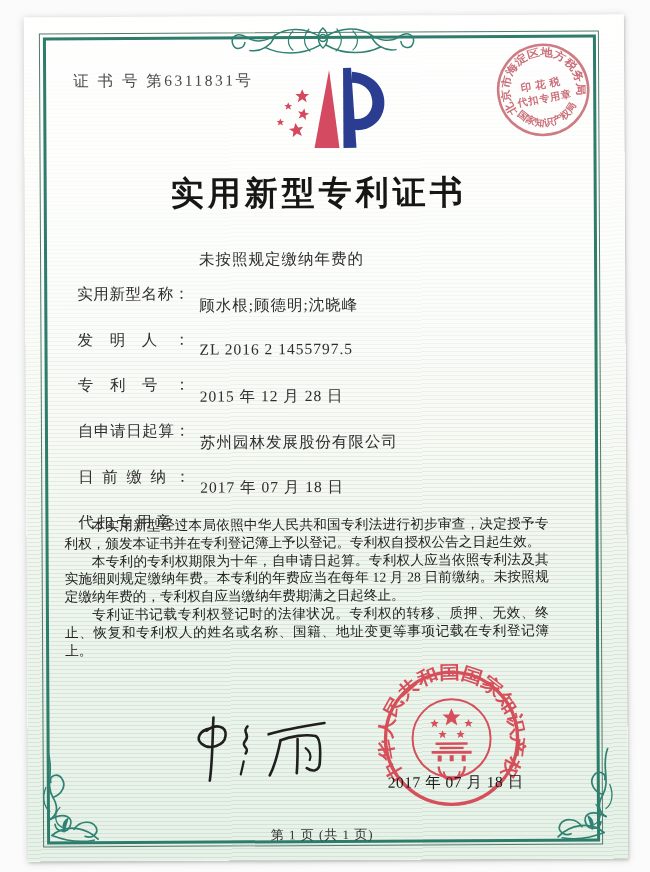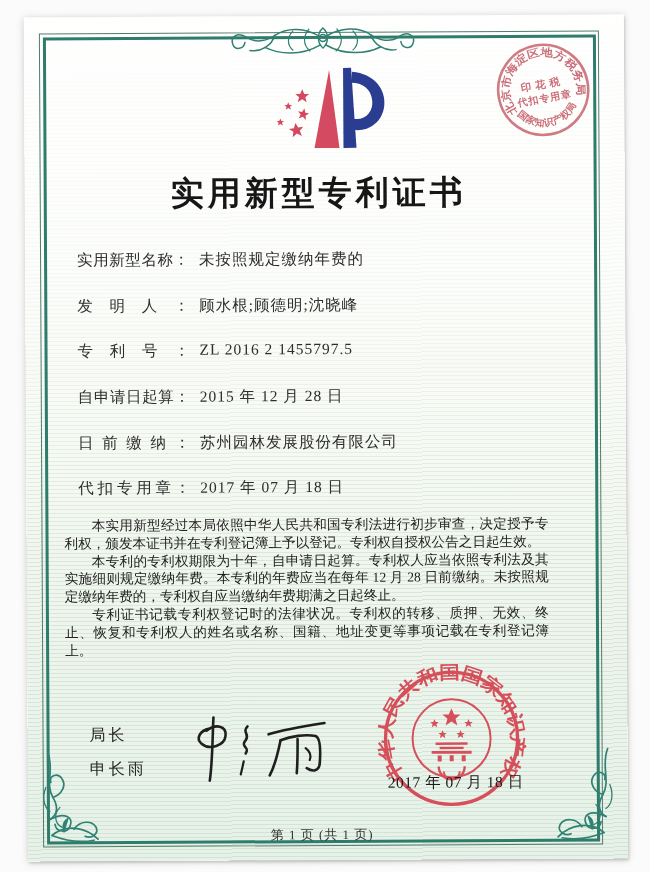--- a/index.html
+++ b/index.html
@@ -29,21 +29,21 @@
     font-size:15.5px;color:#4a4a4a;letter-spacing:2.5px;
   }
   .logo{position:absolute;left:242px;top:42px;width:122px;height:96px;}
   .tax-seal{position:absolute;left:462px;top:18px;width:114px;height:114px;opacity:.88;}
   .title{
     position:absolute;left:15px;top:155px;width:558px;
     text-align:center;font-size:33px;letter-spacing:4px;font-weight:600;color:#161616;
   }
   .rows{position:absolute;left:52px;top:233px;width:500px;}
   .row{height:45.7px;font-size:15.5px;color:#2e2e2e;white-space:nowrap;}
-  .flabel{display:inline-block;width:112px;text-align:justify;text-align-last:justify;vertical-align:top;}
+  .flabel{display:inline-block;width:112px;text-align:justify;text-align-last:justify;vertical-align:top;margin-top:34px;}
   .fvalue{margin-left:6px;letter-spacing:1px;}
   .legal{
     position:absolute;left:38px;top:500px;width:484px;
     font-size:13.6px;line-height:17.8px;color:#222;text-align:justify;
   }
   .legal p{margin:0;text-indent:2em;}
   .signer{position:absolute;left:62px;top:708px;font-size:16px;color:#262626;letter-spacing:3px;}
   .signer div{margin-bottom:13px;}
   .signature{position:absolute;left:157px;top:694px;width:158px;height:80px;}
   .issue-seal{position:absolute;left:349px;top:648px;width:150px;height:150px;opacity:.92;}
@@ -79,20 +79,21 @@
         <path d="M97,24 C78,35 56,33 42,26"></path>
         <path d="M70,10 C64,16 64,24 70,29" stroke-width="1.2"></path>
         <path d="M86,8 C80,15 80,24 87,30" stroke-width="1.2"></path>
       </g>
       <use href="#scrollL" transform="translate(200,0) scale(-1,1)"></use>
       <circle cx="100" cy="17" r="3.5"></circle>
       <path d="M100,7 C94,12 94,22 100,27 C106,22 106,12 100,7"></path>
     </g>
   </svg>
 
+  <div class="cert-no">证 书 号 第6311831号</div>
 
   <svg class="logo" viewBox="0 0 122 96">
     <polygon points="63,12 48,90 73,90" fill="#d44a60"></polygon>
     <polygon points="77,10 85,10 90,90 77,90" fill="#2a3d91"></polygon>
     <path d="M86,14 C108,16 120,32 118,48 C116,66 100,74 88,72 L87,61 C100,63 107,53 106,43 C105,31 96,25 85,25 Z" fill="#2a3d91"></path>
     <g fill="#d6485e">
       <path transform="translate(36,38) scale(1.15)" d="M0,-6 L1.8,-1.9 6,-1.9 2.7,1 3.9,5.4 0,2.8 -3.9,5.4 -2.7,1 -6,-1.9 -1.8,-1.9 Z"></path>
       <path transform="translate(22,48) scale(0.65)" d="M0,-6 L1.8,-1.9 6,-1.9 2.7,1 3.9,5.4 0,2.8 -3.9,5.4 -2.7,1 -6,-1.9 -1.8,-1.9 Z"></path>
       <path transform="translate(37,56) scale(0.95) rotate(12)" d="M0,-6 L1.8,-1.9 6,-1.9 2.7,1 3.9,5.4 0,2.8 -3.9,5.4 -2.7,1 -6,-1.9 -1.8,-1.9 Z"></path>
       <path transform="translate(14,64) scale(0.62)" d="M0,-6 L1.8,-1.9 6,-1.9 2.7,1 3.9,5.4 0,2.8 -3.9,5.4 -2.7,1 -6,-1.9 -1.8,-1.9 Z"></path>
@@ -146,24 +147,20 @@
       <span class="fvalue">2017 年 07 月 18 日</span>
     </div>
   </div>
 
   <div class="legal">
     <p>本实用新型经过本局依照中华人民共和国专利法进行初步审查，决定授予专利权，颁发本证书并在专利登记簿上予以登记。专利权自授权公告之日起生效。</p>
     <p>本专利的专利权期限为十年，自申请日起算。专利权人应当依照专利法及其实施细则规定缴纳年费。本专利的年费应当在每年 12 月 28 日前缴纳。未按照规定缴纳年费的，专利权自应当缴纳年费期满之日起终止。</p>
     <p>专利证书记载专利权登记时的法律状况。专利权的转移、质押、无效、终止、恢复和专利权人的姓名或名称、国籍、地址变更等事项记载在专利登记簿上。</p>
   </div>
 
-  <div class="signer">
-    <div>局长</div>
-    <div>申长雨</div>
-  </div>
 
   <svg class="signature" viewBox="0 0 158 80">
     <g fill="none" stroke="#1f1f1f" stroke-width="2.6" stroke-linecap="round">
       <path d="M22,20 C31,13 42,15 41,25 C40,35 25,40 17,33 C11,28 15,20 25,18"></path>
       <path d="M29,7 C28,22 28,50 25,70"></path>
       <path d="M63,16 C57,22 66,24 61,30 C55,37 66,36 61,43"></path>
       <path d="M59,51 C58,56 57,60 56,64" stroke-width="2.2"></path>
       <path d="M84,24 C100,19 120,16 140,13"></path>
       <path d="M96,30 C93,44 90,56 85,65"></path>
       <path d="M96,30 C106,26 121,24 131,26 C136,28 136,42 135,54 C134,61 128,62 122,58"></path>

